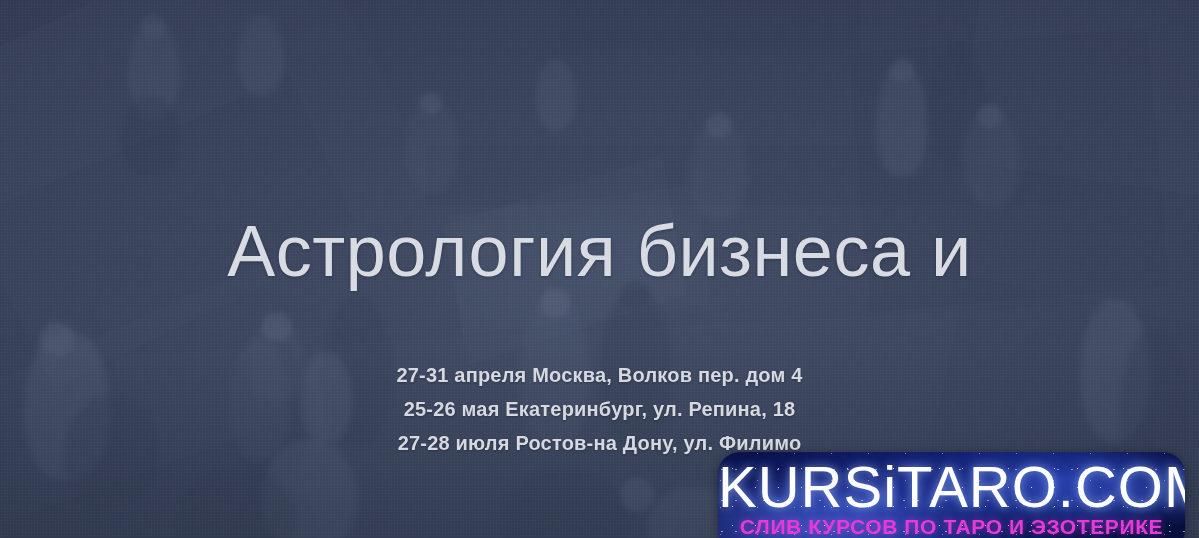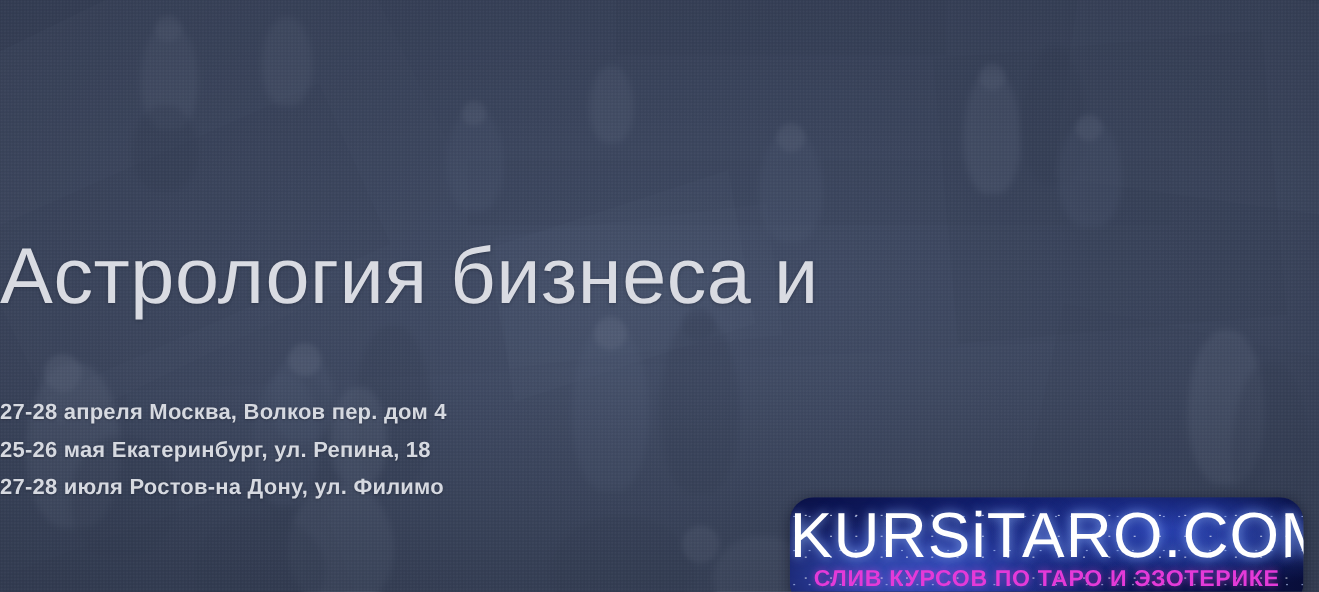--- a/index.html
+++ b/index.html
@@ -137,20 +137,21 @@
       radial-gradient(rgba(255,255,255,0.045) 0.5px, transparent 0.6px),
       radial-gradient(rgba(0,0,0,0.05) 0.5px, transparent 0.6px);
     background-size: 3px 3px, 3px 3px;
     background-position: 0 0, 1.5px 1.5px;
   }
 
   
   .content {
     position: absolute;
     inset: 0;
+    text-align: center;
     text-decoration: underline;
   }
 
   .title {
     position: absolute;
     left: 0;
     right: 0;
     top: 156px;
     color: #d9dbe2;
     font-size: 72px;
@@ -308,21 +309,21 @@
     <div class="photo-grain"></div>
   </div>
 
   <div class="content">
 
     <h1 class="title">
       <span class="title-line">Астрология бизнеса и</span>
     </h1>
 
     <div class="dates">
-      <span class="date-line">27-28 апреля Москва, Волков пер. дом 4</span>
+      <span class="date-line">27-31 апреля Москва, Волков пер. дом 4</span>
       <span class="date-line">25-26 мая Екатеринбург, ул. Репина, 18</span>
       <span class="date-line">27-28 июля Ростов-на Дону, ул. Филимо</span>
     </div>
 
   </div>
 
   <div class="watermark">
     <div class="wm-nebula"></div>
     <div class="wm-stars"></div>
     <div class="wm-main">KURSiTARO.COM</div>

